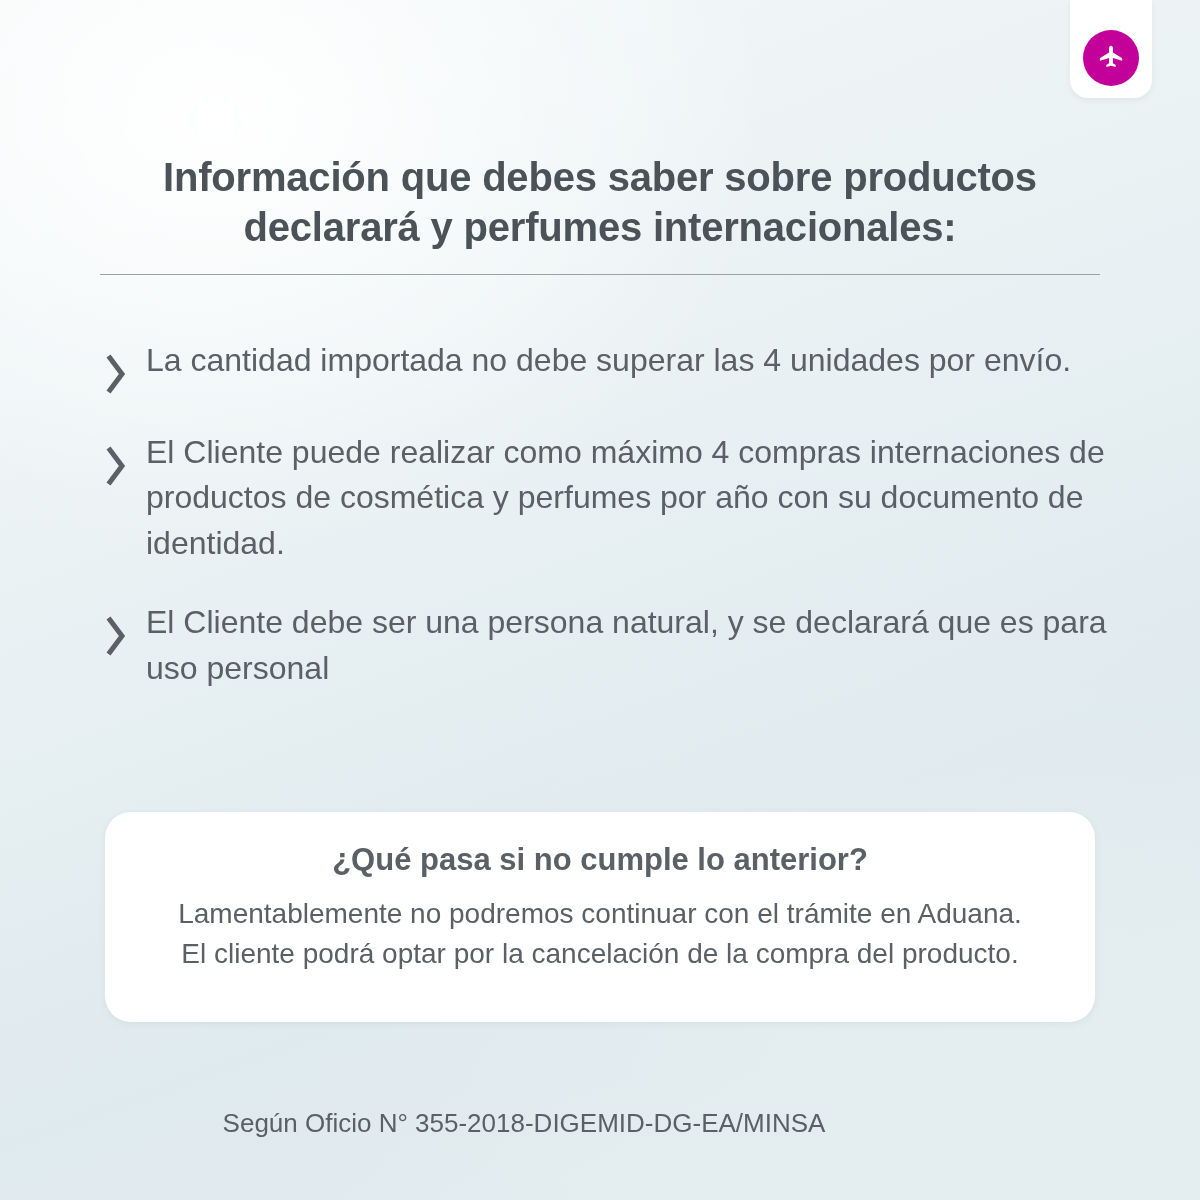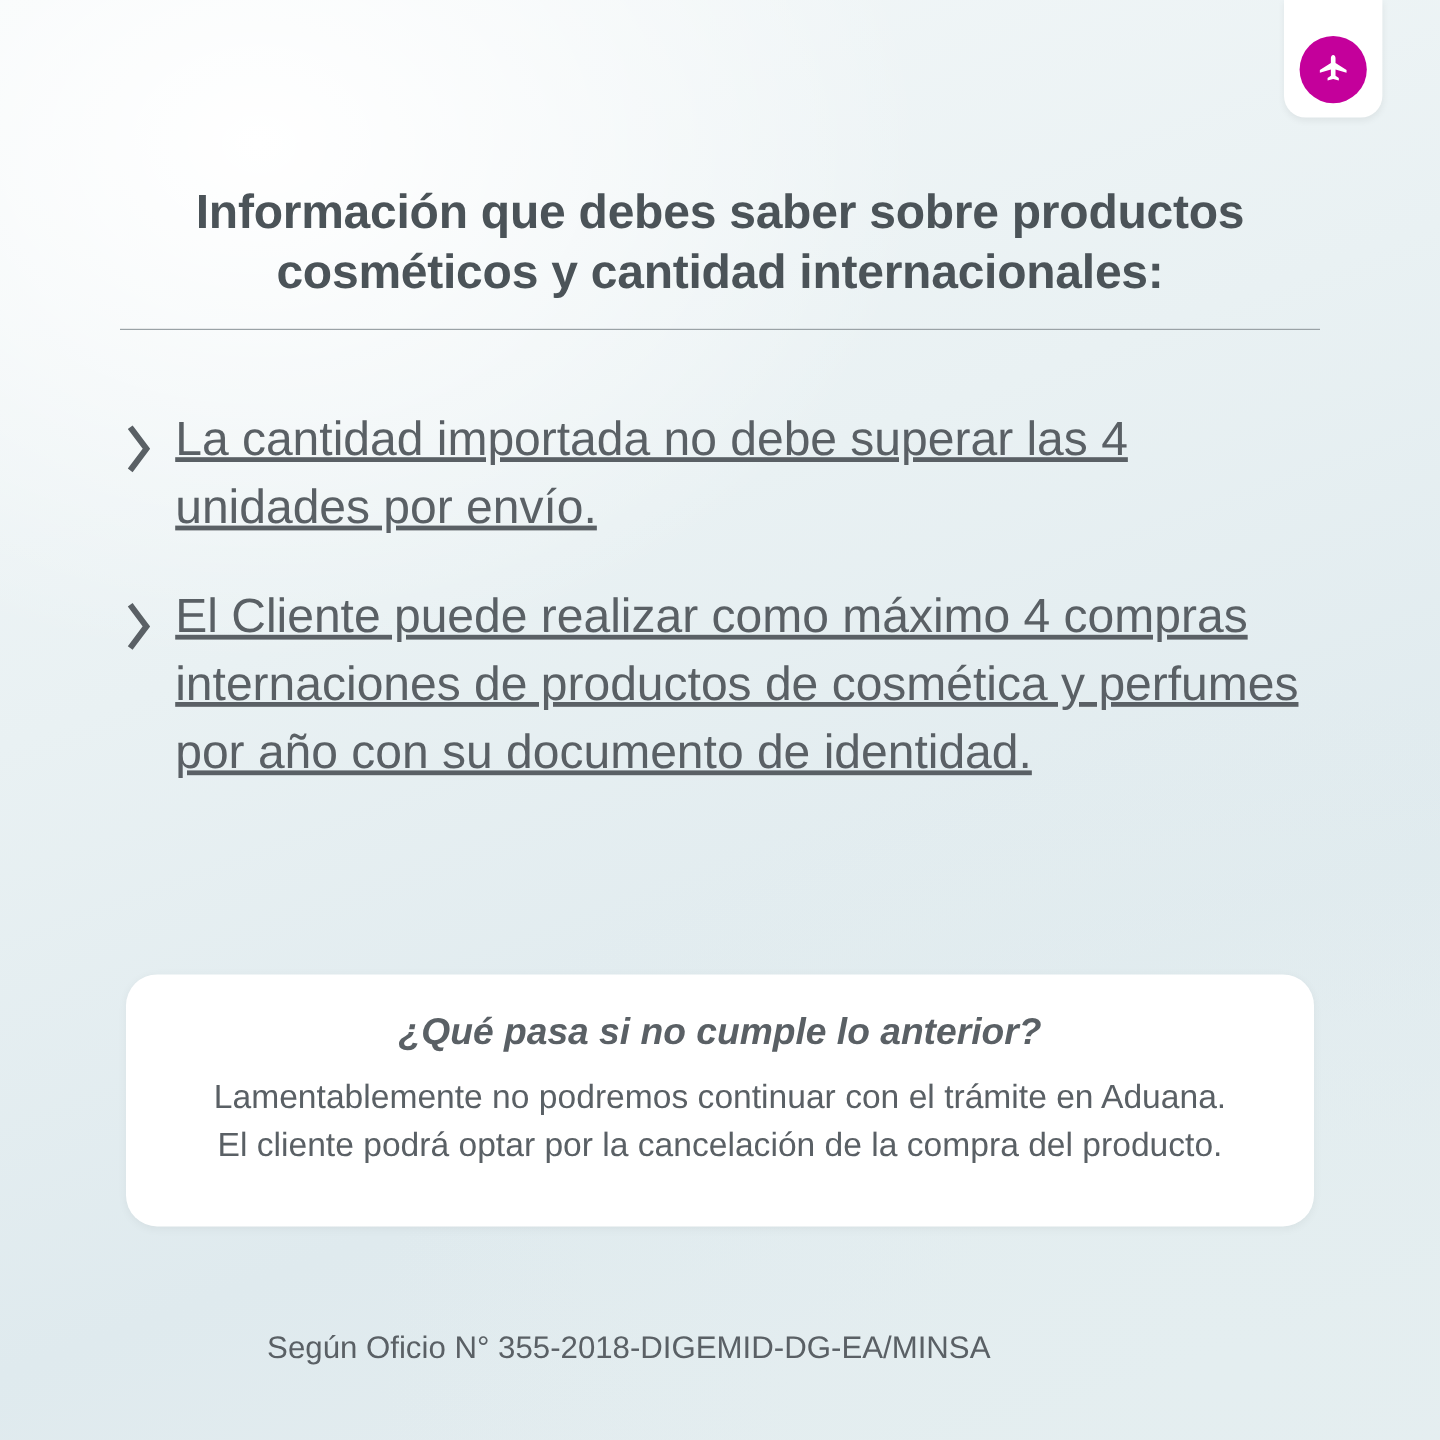--- a/index.html
+++ b/index.html
@@ -95,46 +95,44 @@
     margin-top: 14px;
     display: flex;
     justify-content: center;
   }
   .chev svg {
     width: 22px;
     height: 44px;
     display: block;
   }
   .item-text {
-    font-size: 40px;
+    font-size: 32px;
     line-height: 1.42;
     color: #5a6065;
     padding-left: 12px;
-    text-decoration: underline;
   }
 
   
   .card {
     position: absolute;
     left: 105px;
     top: 812px;
     width: 990px;
     box-sizing: border-box;
     background: #ffffff;
     border-radius: 26px;
     padding: 30px 60px 36px 60px;
     text-align: center;
     box-shadow: 0 2px 8px rgba(0,0,0,0.05);
   }
   .card-title {
     margin: 0 0 16px 0;
     font-size: 31px;
     font-weight: bold;
     color: #5a6065;
-    font-style: italic;
   }
   .card-body {
     margin: 12px;
     font-size: 28px;
     line-height: 1.42;
     color: #5a6065;
   }
 
   
   .footer {
@@ -156,21 +154,21 @@
     <div class="badge-circle">
       <span>
         <svg viewBox="0 0 24 24" aria-hidden="true">
           <path fill="#ffffff" d="M12 2.2c-.95 0-1.55.95-1.55 2.1v3.3L3.1 12.2v1.9l7.35-2.2v4.25l-2.2 1.5v1.6l3.75-1.05 3.75 1.05v-1.6l-2.2-1.5V11.9l7.35 2.2v-1.9l-7.35-4.6V4.3c0-1.15-.6-2.1-1.55-2.1z"></path>
         </svg>
       </span>
     </div>
   </div>
 
   <div class="title-block">
-    <h1 class="title">Información que debes saber sobre productos cosméticos y cantidad internacionales:</h1>
+    <h1 class="title">Información que debes saber sobre productos declarará y perfumes internacionales:</h1>
     <div class="title-rule"></div>
   </div>
 
   <div class="list">
 
     <div class="list-item">
       <span class="chev">
         <svg viewBox="0 0 22 44" aria-hidden="true">
           <path fill="none" stroke="#5a6065" stroke-width="5" stroke-linecap="square" stroke-linejoin="miter" d="M4 6 L16 22 L4 38"></path>
         </svg>
@@ -180,20 +178,28 @@
 
     <div class="list-item">
       <span class="chev">
         <svg viewBox="0 0 22 44" aria-hidden="true">
           <path fill="none" stroke="#5a6065" stroke-width="5" stroke-linecap="square" stroke-linejoin="miter" d="M4 6 L16 22 L4 38"></path>
         </svg>
       </span>
       <span class="item-text">El Cliente puede realizar como máximo 4 compras internaciones de productos de cosmética y perfumes por año con su documento de identidad.</span>
     </div>
 
+    <div class="list-item">
+      <span class="chev">
+        <svg viewBox="0 0 22 44" aria-hidden="true">
+          <path fill="none" stroke="#5a6065" stroke-width="5" stroke-linecap="square" stroke-linejoin="miter" d="M4 6 L16 22 L4 38"></path>
+        </svg>
+      </span>
+      <span class="item-text">El Cliente debe ser una persona natural, y se declarará que es para uso personal</span>
+    </div>
 
   </div>
 
   <div class="card">
     <p class="card-title">¿Qué pasa si no cumple lo anterior?</p>
     <p class="card-body">Lamentablemente no podremos continuar con el trámite en Aduana. El cliente podrá optar por la cancelación de la compra del producto.</p>
   </div>
 
   <div class="footer">Según Oficio N° 355-2018-DIGEMID-DG-EA/MINSA</div>
 

